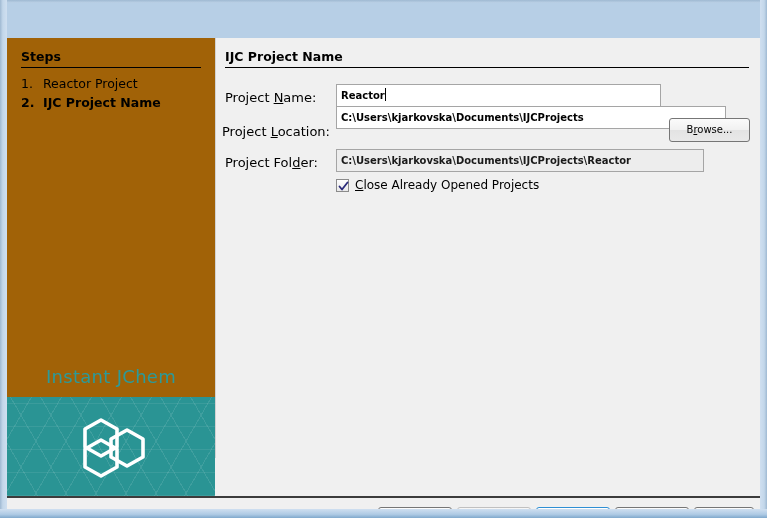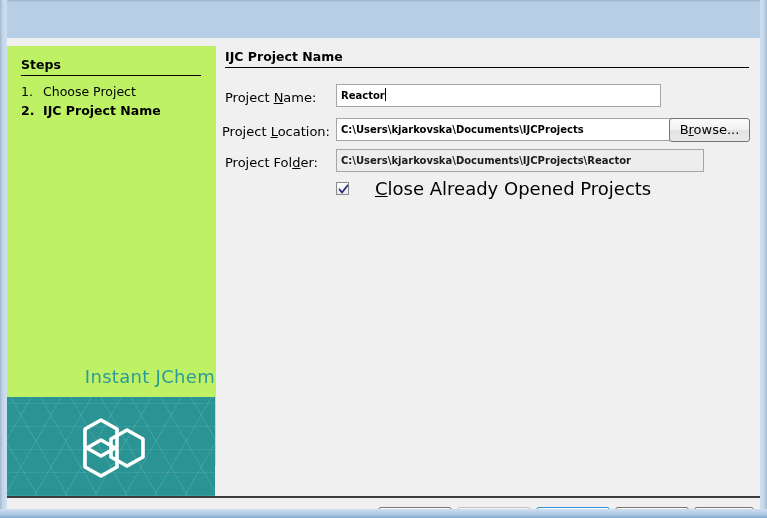--- a/index.html
+++ b/index.html
@@ -83,23 +83,23 @@
     position: absolute;
     left: 7px; top: 38px;
     width: 753px; height: 471px;
     background: #f0f0f0;
     overflow: hidden;
   }
 
   
   .steps-panel {
     position: absolute;
-    left: 0; top: 8px;
+    left: 0; top: 0;
     width: 208px; height: 420px;
-    background: #bef264;
+    background: #a16207;
     border-right: 1px solid #d2d2d2;
   }
   .steps-title {
     position: absolute;
     left: 14px; top: 11px;
     font-weight: bold;
     font-size: 12.5px;
   }
   .steps-rule {
     position: absolute;
@@ -120,21 +120,21 @@
     white-space: nowrap;
   }
   .step-num { width: 22px; }
   .step-row.current { font-weight: bold; }
 
   
   .brand-text {
     position: absolute;
     left: 0; top: 328px;
     width: 208px;
-    text-align: right;
+    text-align: center;
     color: #2b9a9a;
     font-size: 18px;
     letter-spacing: 0.3px;
   }
   .brand-panel {
     position: absolute;
     left: 0; top: 359px;
     width: 208px; height: 99px;
     background:
       repeating-linear-gradient(60deg, rgba(255,255,255,0.10) 0 1px, rgba(255,255,255,0) 1px 26px),
@@ -210,21 +210,21 @@
     margin-left: 0px;
   }
 
   .browse-btn {
     position: absolute;
     box-sizing: border-box;
     border: 1px solid #767676;
     border-radius: 3px;
     background: linear-gradient(to bottom, #fbfbfb 0%, #f1f1f1 48%, #e3e3e3 52%, #e9e9e9 100%);
     font-family: "DejaVu Sans", "Liberation Sans", sans-serif;
-    font-size: 13px;
+    font-size: 10px;
     color: #000;
     text-align: center;
     cursor: pointer;
   }
 
   .checkbox-row {
     position: absolute;
     left: 329px; top: 180px;
     display: flex;
     align-items: center;
@@ -233,21 +233,21 @@
   .cbox {
     width: 13px; height: 13px;
     box-sizing: border-box;
     border: 1px solid #8b8b8b;
     background: linear-gradient(to bottom, #fefefe 0%, #e9e9e9 100%);
     position: relative;
     margin-right: 6px;
     cursor: pointer;
   }
   .cbox svg { position: absolute; left: 1px; top: 1px; }
-  .cb-label { font-size: 18px; margin-left: 20px; }
+  .cb-label { font-size: 12px; }
 
   
   .button-bar {
     position: absolute;
     left: 0; top: 460px;
     width: 753px; height: 45px;
     background: #f0f0f0;
   }
   .btn {
     position: absolute;
@@ -290,21 +290,21 @@
 
 
   <div class="client">
 
     <div class="steps-panel">
       <div class="steps-title">Steps</div>
       <div class="steps-rule"></div>
       <div class="steps-list">
         <div class="step-row">
           <span class="step-num">1.</span>
-          <span>Choose Project</span>
+          <span>Reactor Project</span>
         </div>
         <div class="step-row current">
           <span class="step-num">2.</span>
           <span>IJC Project Name</span>
         </div>
       </div>
     </div>
 
     <div class="brand-text">Instant JChem</div>
 
@@ -328,21 +328,21 @@
       <div class="field-label" style="left:9px; top:52px;">
         <span>Project </span><span class="mn">N</span><span>ame:</span>
       </div>
       <div class="tf" style="left:120px; top:46px; width:325px;">
         <span>Reactor</span><span class="caret"></span>
       </div>
 
       <div class="field-label" style="left:6px; top:86px;">
         <span>Project </span><span class="mn">L</span><span>ocation:</span>
       </div>
-      <div class="tf" style="left:120px; top:80px; width:390px;">
+      <div class="tf" style="left:120px; top:68px; width:390px;">
         <span>C:\Users\kjarkovska\Documents\IJCProjects</span>
       </div>
       <div class="browse-btn" style="left:453px; top:80px; width:81px; height:24px; line-height:22px;">
         <span>B</span><span class="mn">r</span><span>owse...</span>
       </div>
 
       <div class="field-label" style="left:9px; top:117px;">
         <span>Project Fol</span><span class="mn">d</span><span>er:</span>
       </div>
       <div class="tf readonly" style="left:120px; top:111px; width:368px;">

